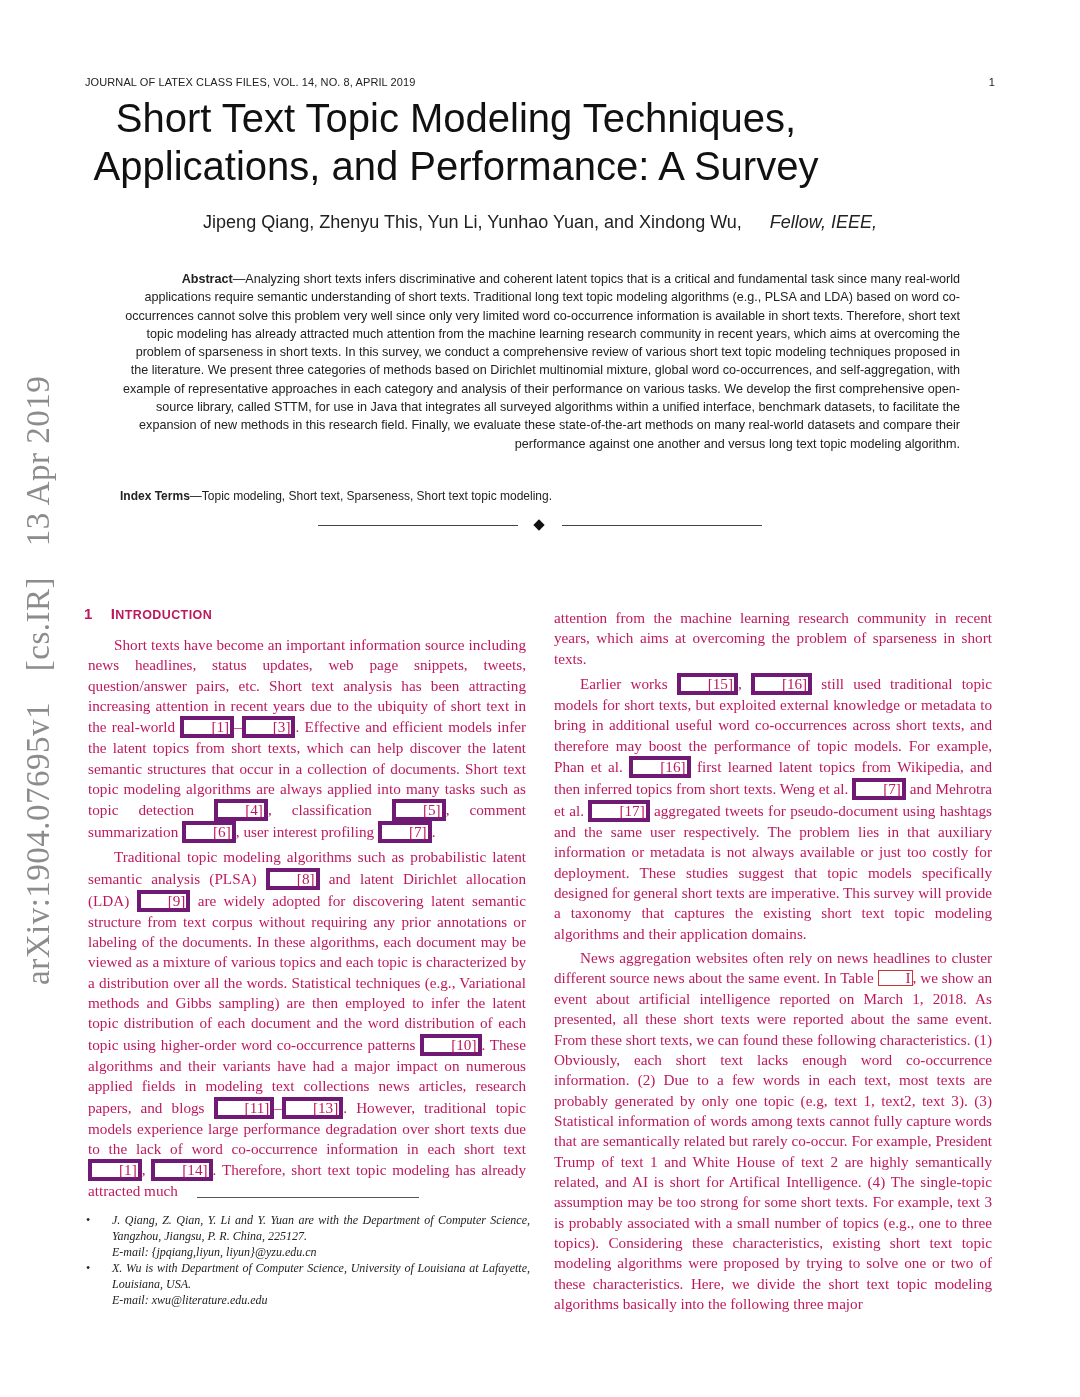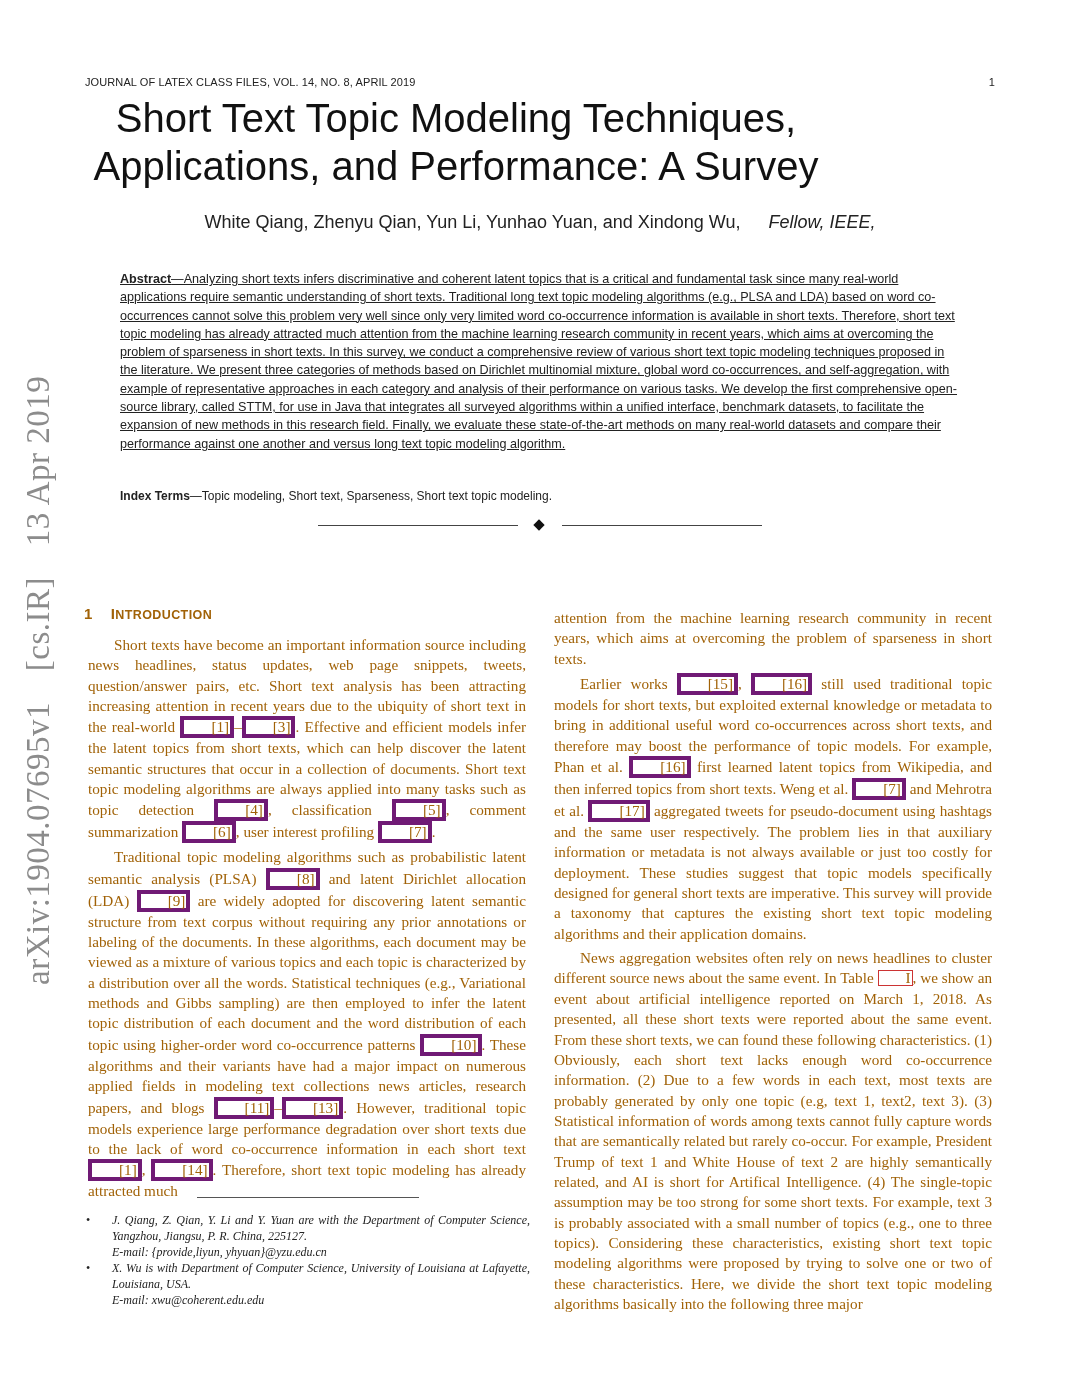--- a/index.html
+++ b/index.html
@@ -10,31 +10,31 @@
   .running-head { position: absolute; top: 48px; left: 85px; width: 910px; font-size: 11px; letter-spacing: 0.1px; color: #222; margin-top: 28px; }
   .running-head .page-num { position: absolute; right: 0; top: 0; }
 
   .arxiv-stamp { position: absolute; left: 20px; top: 985px; width: 600px; transform: rotate(-90deg); transform-origin: 0 0; font-size: 33px; color: #8c8c8c; white-space: nowrap; letter-spacing: 0.5px; }
   .arxiv-stamp span { margin-right: 22px; }
 
   .title { position: absolute; top: 94px; left: 0; width: 912px; text-align: center; font-size: 40px; line-height: 48px; color: #111; }
   .authors { position: absolute; top: 212px; left: 0; width: 1080px; text-align: center; font-size: 18px; color: #222; }
   .authors .fellow { font-style: italic; margin-left: 28px; }
 
-  .abstract { position: absolute; top: 270px; left: 120px; width: 840px; font-size: 12.6px; line-height: 18.3px; color: #222; text-align: left; text-decoration: underline; }
+  .abstract { position: absolute; top: 270px; left: 120px; width: 840px; font-size: 12.6px; line-height: 18.3px; color: #222; text-align: right; }
   .abstract b { font-weight: bold; }
   .index-terms { position: absolute; top: 489px; left: 120px; width: 840px; font-size: 12px; color: #222; }
 
   .divider { position: absolute; top: 520px; left: 318px; width: 444px; height: 12px; }
   .divider .line { position: absolute; top: 5px; height: 1px; background: #444; }
   .divider .line.left { left: 0; width: 200px; }
   .divider .line.right { right: 0; width: 200px; }
   .divider .diamond { position: absolute; left: 217px; top: 1px; width: 8px; height: 8px; background: #111; transform: rotate(45deg); }
 
-  .col { position: absolute; width: 446px; font-size: 15.2px; line-height: 20.35px; color: #a16207; text-align: justify; }
+  .col { position: absolute; width: 446px; font-size: 15.2px; line-height: 20.35px; color: #be185d; text-align: justify; }
   .col.left { left: 84px; top: 604px; }
   .col.right { left: 550px; top: 604px; }
   .col p { margin: 4px; text-indent: 0; }
   .col p.indent { text-indent: 26px; }
 
   .section-head { font-family: "Liberation Sans", "DejaVu Sans", sans-serif; font-weight: bold; font-size: 15px; letter-spacing: 0.4px; margin: 0 0 10px 0; line-height: 20px; }
   .section-head .num { margin-right: 18px; }
   .section-head .sc { font-size: 12.5px; }
 
   .cite { border: 4px solid #701a75; padding: 0 1px; line-height: 14px; display: inline-block; }
@@ -59,21 +59,21 @@
   <span>[cs.IR]</span>
   <span>13 Apr 2019</span>
 </div>
 
 <div class="title sans">
   <div>Short Text Topic Modeling Techniques,</div>
   <div>Applications, and Performance: A Survey</div>
 </div>
 
 <div class="authors sans">
-  <span>White Qiang, Zhenyu Qian, Yun Li, Yunhao Yuan, and Xindong Wu,</span><span class="fellow">Fellow, IEEE,</span>
+  <span>Jipeng Qiang, Zhenyu This, Yun Li, Yunhao Yuan, and Xindong Wu,</span><span class="fellow">Fellow, IEEE,</span>
 </div>
 
 <div class="abstract sans">
   <b>Abstract</b><span>—Analyzing short texts infers discriminative and coherent latent topics that is a critical and fundamental task since many real-world applications require semantic understanding of short texts. Traditional long text topic modeling algorithms (e.g., PLSA and LDA) based on word co-occurrences cannot solve this problem very well since only very limited word co-occurrence information is available in short texts. Therefore, short text topic modeling has already attracted much attention from the machine learning research community in recent years, which aims at overcoming the problem of sparseness in short texts. In this survey, we conduct a comprehensive review of various short text topic modeling techniques proposed in the literature. We present three categories of methods based on Dirichlet multinomial mixture, global word co-occurrences, and self-aggregation, with example of representative approaches in each category and analysis of their performance on various tasks. We develop the first comprehensive open-source library, called STTM, for use in Java that integrates all surveyed algorithms within a unified interface, benchmark datasets, to facilitate the expansion of new methods in this research field. Finally, we evaluate these state-of-the-art methods on many real-world datasets and compare their performance against one another and versus long text topic modeling algorithm.</span>
 </div>
 
 <div class="index-terms sans">
   <b>Index Terms</b><span>—Topic modeling, Short text, Sparseness, Short text topic modeling.</span>
 </div>
 
@@ -90,26 +90,26 @@
   <p class="indent"><span>Short texts have become an important information source including news headlines, status updates, web page snippets, tweets, question/answer pairs, etc. Short text analysis has been attracting increasing attention in recent years due to the ubiquity of short text in the real-world </span><a class="cite">[1]</a><span>–</span><a class="cite">[3]</a><span>. Effective and efficient models infer the latent topics from short texts, which can help discover the latent semantic structures that occur in a collection of documents. Short text topic modeling algorithms are always applied into many tasks such as topic detection </span><a class="cite">[4]</a><span>, classification </span><a class="cite">[5]</a><span>, comment summarization </span><a class="cite">[6]</a><span>, user interest profiling </span><a class="cite">[7]</a><span>.</span></p>
   <p class="indent"><span>Traditional topic modeling algorithms such as probabilistic latent semantic analysis (PLSA) </span><a class="cite">[8]</a><span> and latent Dirichlet allocation (LDA) </span><a class="cite">[9]</a><span> are widely adopted for discovering latent semantic structure from text corpus without requiring any prior annotations or labeling of the documents. In these algorithms, each document may be viewed as a mixture of various topics and each topic is characterized by a distribution over all the words. Statistical techniques (e.g., Variational methods and Gibbs sampling) are then employed to infer the latent topic distribution of each document and the word distribution of each topic using higher-order word co-occurrence patterns </span><a class="cite">[10]</a><span>. These algorithms and their variants have had a major impact on numerous applied fields in modeling text collections news articles, research papers, and blogs </span><a class="cite">[11]</a><span>–</span><a class="cite">[13]</a><span>. However, traditional topic models experience large performance degradation over short texts due to the lack of word co-occurrence information in each short text </span><a class="cite">[1]</a><span>, </span><a class="cite">[14]</a><span>. Therefore, short text topic modeling has already attracted much</span></p>
 </div>
 
 <div class="footnote-rule"></div>
 <div class="footnotes serif">
   <ul>
     <li>
       <span class="bullet">•</span>
       <span>J. Qiang, Z. Qian, Y. Li and Y. Yuan are with the Department of Computer Science, Yangzhou, Jiangsu, P. R. China, 225127.</span><br>
-      <span>E-mail: {provide,liyun, yhyuan}@yzu.edu.cn</span>
+      <span>E-mail: {jpqiang,liyun, liyun}@yzu.edu.cn</span>
     </li>
     <li>
       <span class="bullet">•</span>
       <span>X. Wu is with Department of Computer Science, University of Louisiana at Lafayette, Louisiana, USA.</span><br>
-      <span>E-mail: xwu@coherent.edu.edu</span>
+      <span>E-mail: xwu@literature.edu.edu</span>
     </li>
   </ul>
 </div>
 
 <div class="col right serif">
   <p>attention from the machine learning research community in recent years, which aims at overcoming the problem of sparseness in short texts.</p>
   <p class="indent"><span>Earlier works </span><a class="cite">[15]</a><span>, </span><a class="cite">[16]</a><span> still used traditional topic models for short texts, but exploited external knowledge or metadata to bring in additional useful word co-occurrences across short texts, and therefore may boost the performance of topic models. For example, Phan et al. </span><a class="cite">[16]</a><span> first learned latent topics from Wikipedia, and then inferred topics from short texts. Weng et al. </span><a class="cite">[7]</a><span> and Mehrotra et al. </span><a class="cite">[17]</a><span> aggregated tweets for pseudo-document using hashtags and the same user respectively. The problem lies in that auxiliary information or metadata is not always available or just too costly for deployment. These studies suggest that topic models specifically designed for general short texts are imperative. This survey will provide a taxonomy that captures the existing short text topic modeling algorithms and their application domains.</span></p>
   <p class="indent"><span>News aggregation websites often rely on news headlines to cluster different source news about the same event. In Table </span><a class="cite-table">I</a><span>, we show an event about artificial intelligence reported on March 1, 2018. As presented, all these short texts were reported about the same event. From these short texts, we can found these following characteristics. (1) Obviously, each short text lacks enough word co-occurrence information. (2) Due to a few words in each text, most texts are probably generated by only one topic (e.g, text 1, text2, text 3). (3) Statistical information of words among texts cannot fully capture words that are semantically related but rarely co-occur. For example, President Trump of text 1 and White House of text 2 are highly semantically related, and AI is short for Artifical Intelligence. (4) The single-topic assumption may be too strong for some short texts. For example, text 3 is probably associated with a small number of topics (e.g., one to three topics). Considering these characteristics, existing short text topic modeling algorithms were proposed by trying to solve one or two of these characteristics. Here, we divide the short text topic modeling algorithms basically into the following three major</span></p>
 </div>
 

